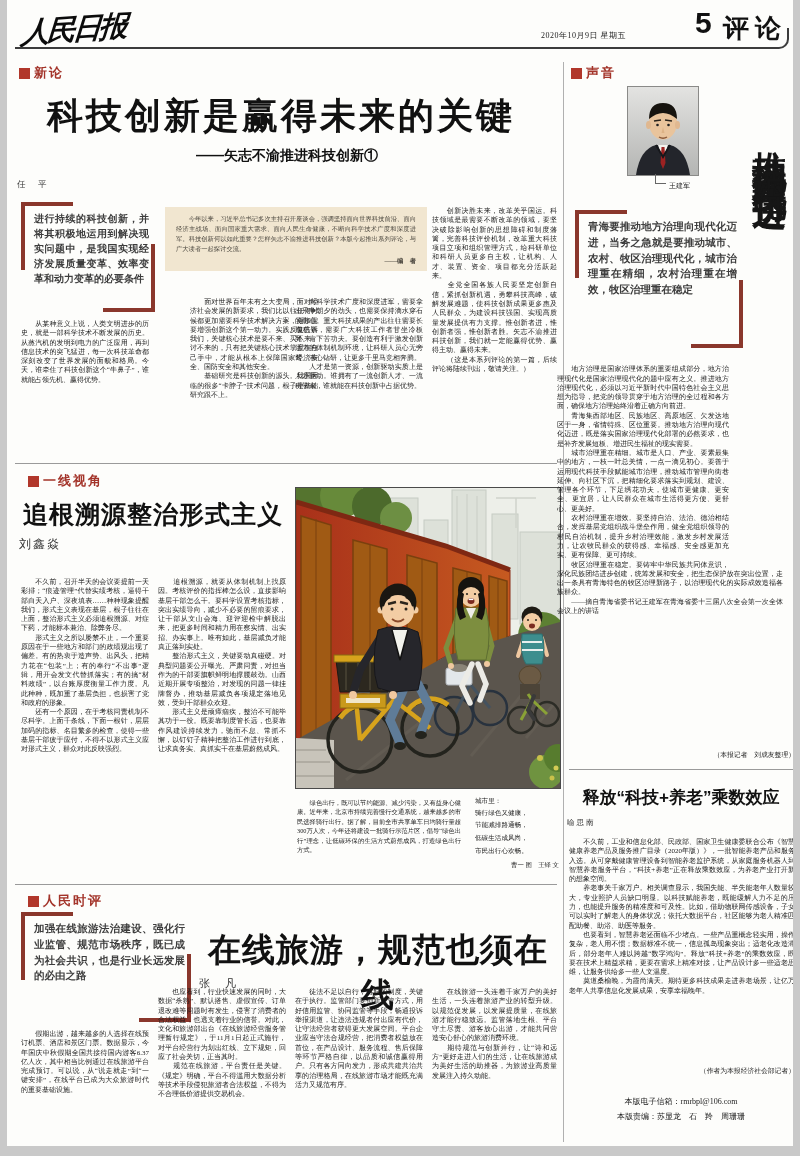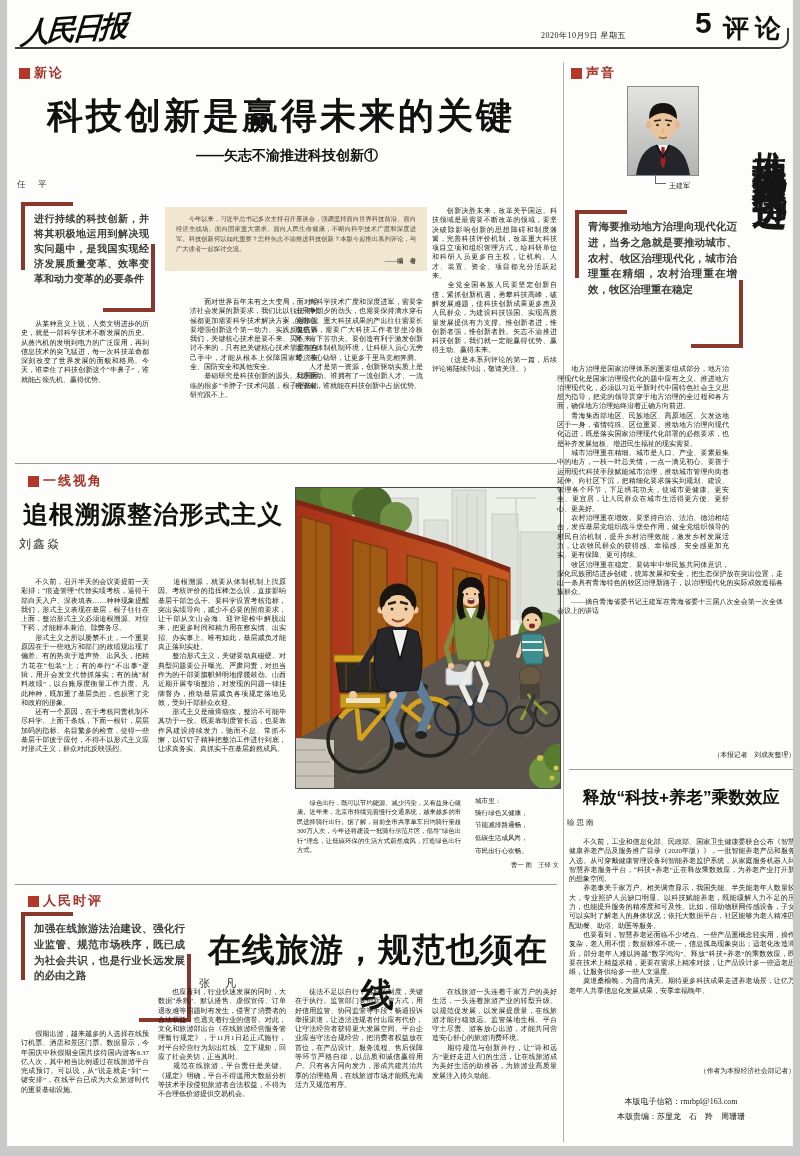--- a/index.html
+++ b/index.html
@@ -321,17 +321,17 @@
 
   <div class="abs h-big" style="left:560px;top:786px;width:228px;font-size:17px;">释放“科技+养老”乘数效应</div>
   <div class="abs byline" style="left:560px;top:818px;width:228px;font-size:7.5px;">喻思南</div>
   <div class="abs btx" style="left:562px;top:838px;width:226px;height:226px;">　　不久前，工业和信息化部、民政部、国家卫生健康委联合公布《智慧健康养老产品及服务推广目录（2020年版）》，一批智能养老产品和服务入选。从可穿戴健康管理设备到智能养老监护系统，从家庭服务机器人到智慧养老服务平台，“科技+养老”正在释放乘数效应，为养老产业打开新的想象空间。
 　　养老事关千家万户。相关调查显示，我国失能、半失能老年人数量较大，专业照护人员缺口明显。以科技赋能养老，既能缓解人力不足的压力，也能提升服务的精准度和可及性。比如，借助物联网传感设备，子女可以实时了解老人的身体状况；依托大数据平台，社区能够为老人精准匹配助餐、助浴、助医等服务。
 　　也要看到，智慧养老还面临不少堵点。一些产品重概念轻实用，操作复杂，老人用不惯；数据标准不统一，信息孤岛现象突出；适老化改造滞后，部分老年人难以跨越“数字鸿沟”。释放“科技+养老”的乘数效应，既要在技术上精益求精，更要在需求上精准对接，让产品设计多一些适老思维，让服务供给多一些人文温度。
 　　莫道桑榆晚，为霞尚满天。期待更多科技成果走进养老场景，让亿万老年人共享信息化发展成果，安享幸福晚年。</div>
   <div class="abs credit-r" style="left:562px;top:1066px;width:226px;">（作者为本报经济社会部记者）</div>
 
   <div class="abs footer" style="left:560px;top:1094px;width:228px;">
-    <div>本版电子信箱：rmrbpl@163.com</div>
+    <div>本版电子信箱：rmrbpl@106.com</div>
     <div>本版责编：苏显龙　石　羚　周珊珊</div>
   </div>
 
 </div>
 
 </body></html>

